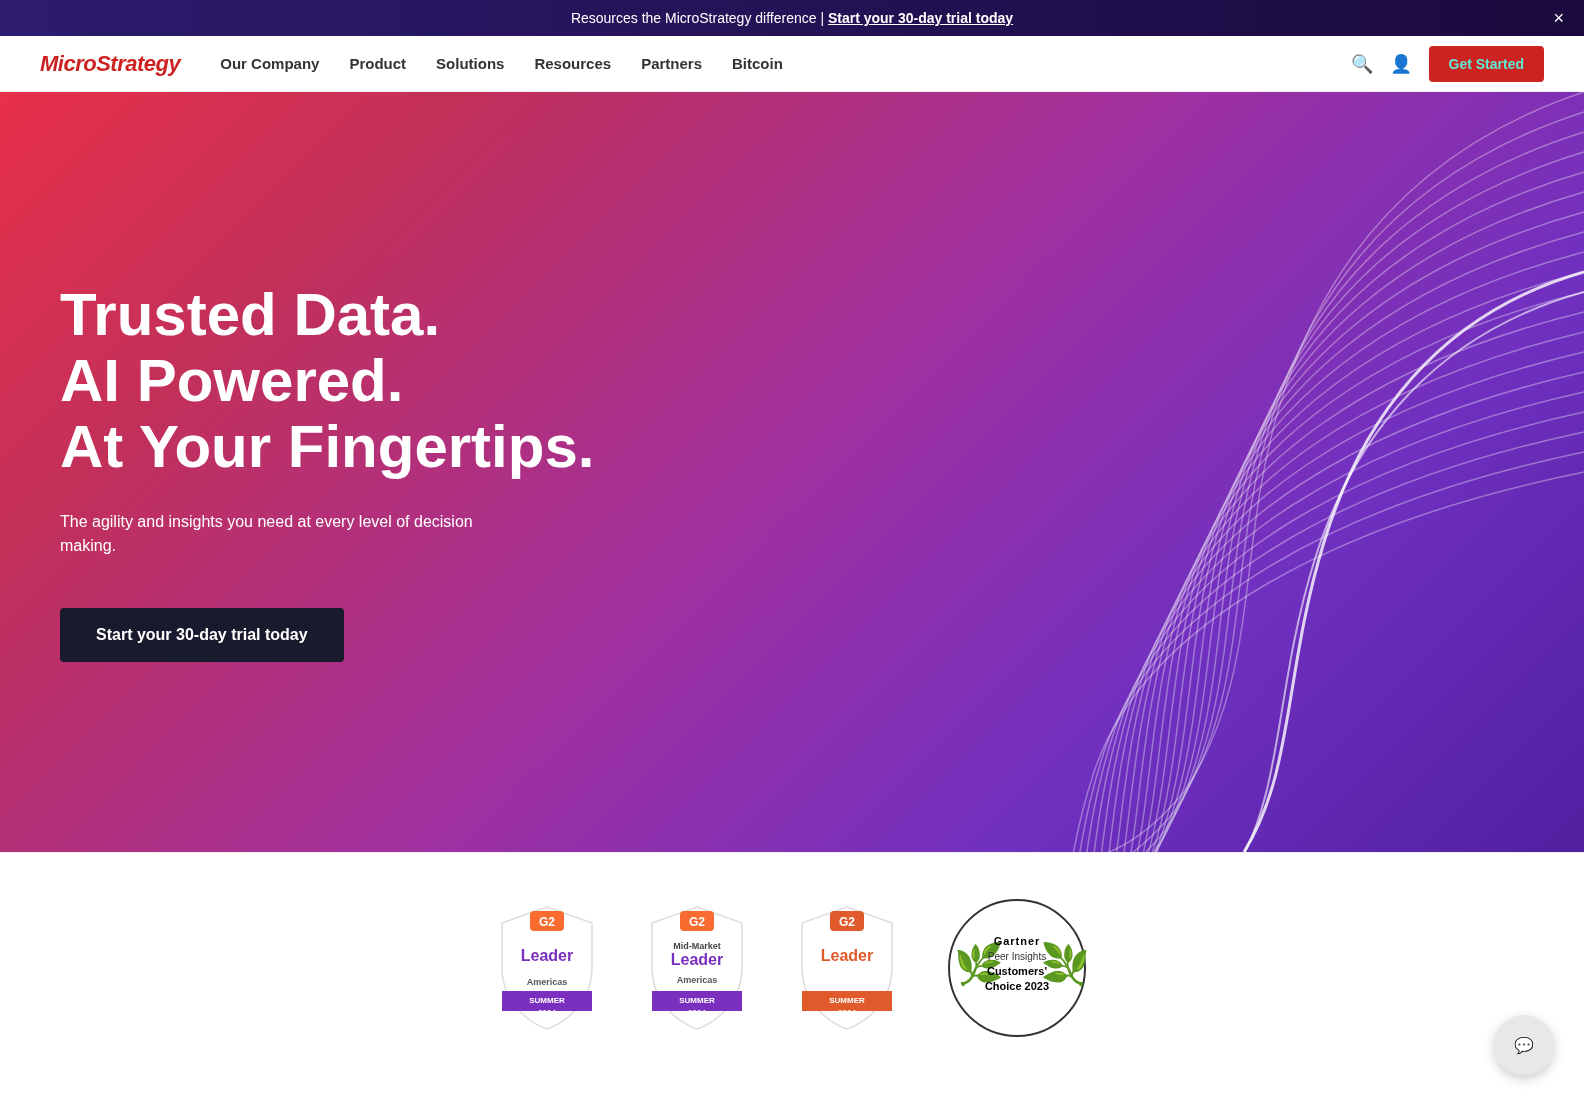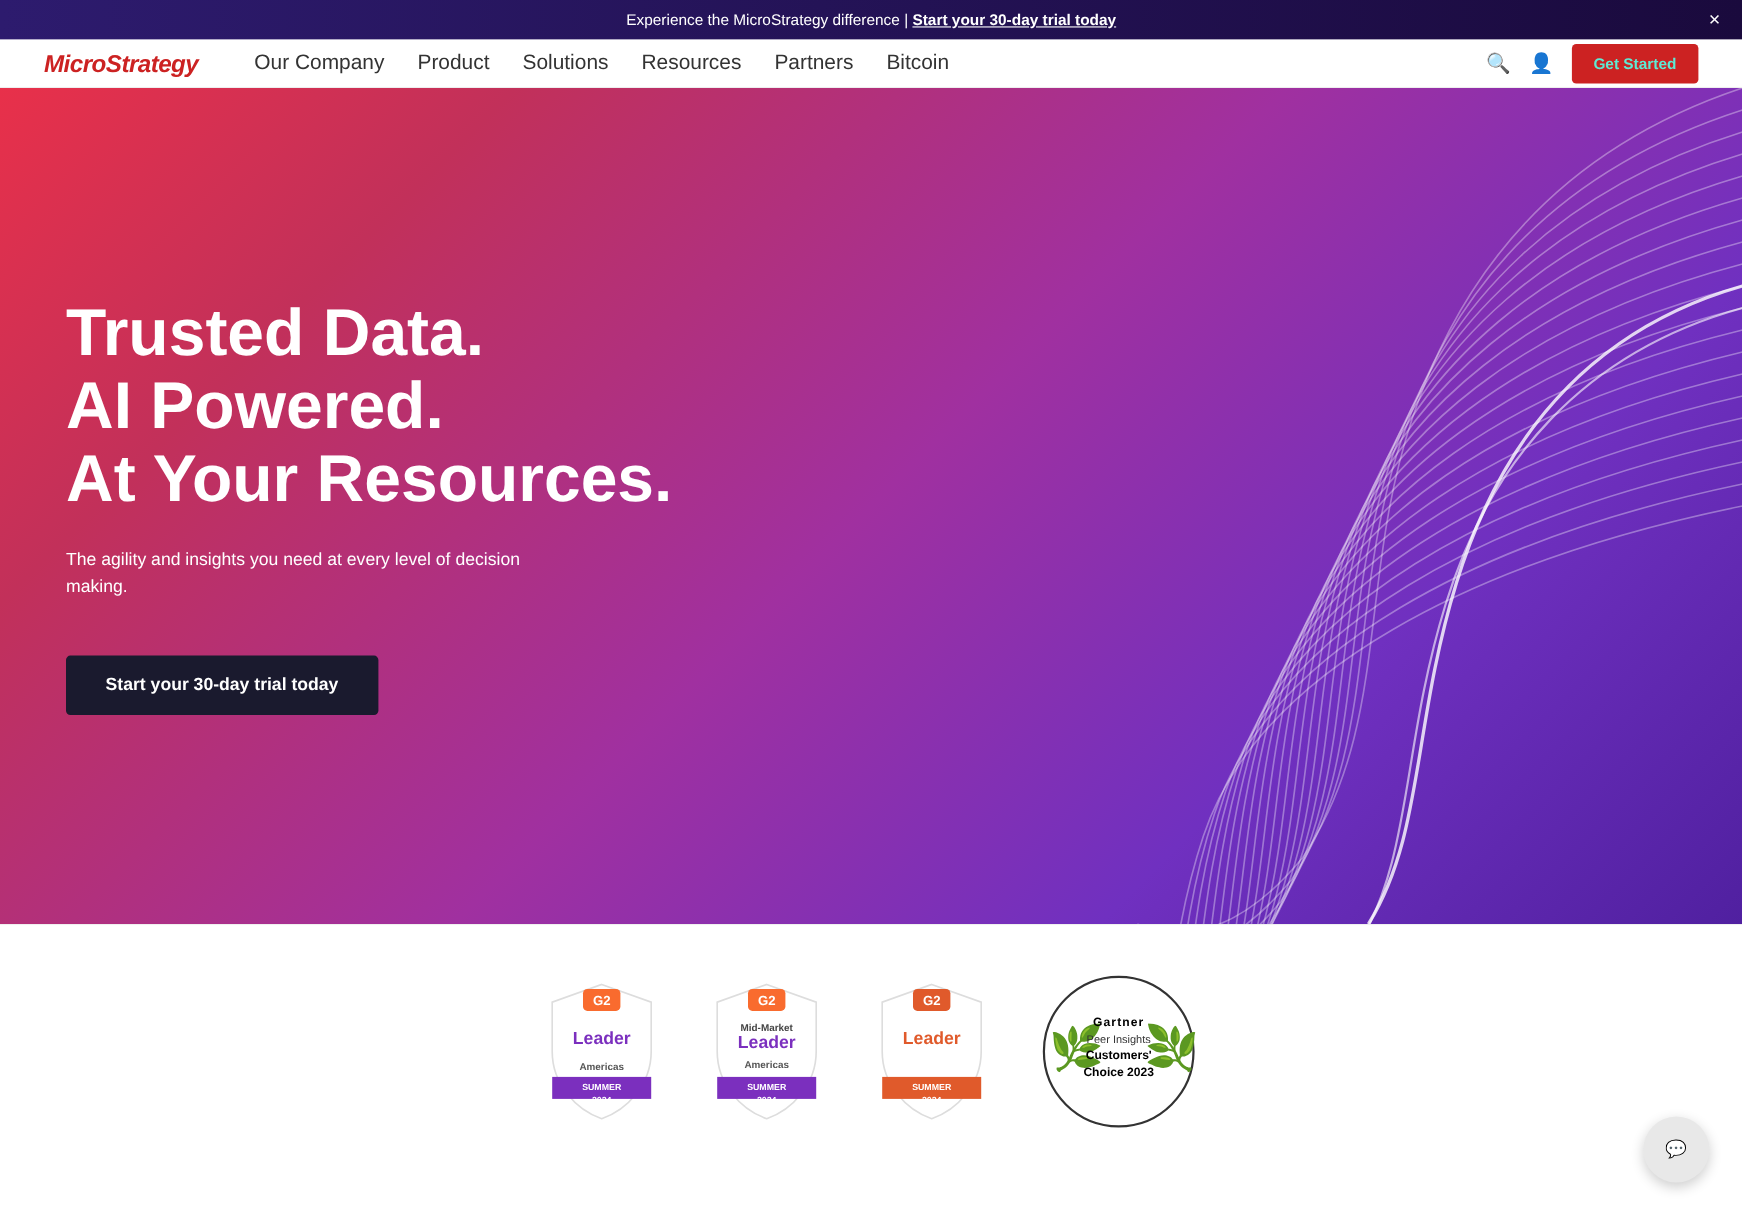--- a/index.html
+++ b/index.html
@@ -19,38 +19,37 @@
       position: absolute; right: 20px; top: 50%; transform: translateY(-50%);
       background: none; border: none; color: white; font-size: 18px; cursor: pointer;
     }
 
     
     .navbar {
       background: white;
       display: flex;
       align-items: center;
       padding: 0 40px;
-      height: 44px;
+      height: 56px;
       border-bottom: 1px solid #eee;
       position: relative;
       z-index: 10;
-      gap: 11px;
     }
     .logo {
       margin-right: 40px;
       font-size: 22px;
       font-weight: 900;
       color: #cc2222;
       letter-spacing: -0.5px;
       font-style: italic;
     }
     .logo span { color: #cc2222; }
     .nav-links { display: flex; gap: 30px; flex: 1; }
     .nav-links a {
-      color: #333; text-decoration: none; font-size: 19px; font-weight: 400;
+      color: #333; text-decoration: none; font-size: 15px; font-weight: 700;
     }
     .nav-actions { display: flex; align-items: center; gap: 16px; }
     .nav-icon { font-size: 18px; color: #444; cursor: pointer; }
     .get-started-btn {
       background: #cc2222; color: #5eead4; border: none; padding: 10px 20px;
       border-radius: 4px; font-size: 14px; font-weight: 600; cursor: pointer;
     }
 
     
     .hero {
@@ -115,21 +114,21 @@
       justify-content: center;
       cursor: pointer;
       box-shadow: 0 4px 12px rgba(0,0,0,0.2);
       z-index: 1000;
     }
   </style>
 </head>
 <body>
 
 <div class="top-banner">
-  <span>Experience the MicroStrategy difference | </span>
+  <span>Resources the MicroStrategy difference | </span>
   <a href="#">Start your 30-day trial today</a>
   <button class="close-btn">×</button>
 </div>
 
 <nav class="navbar">
   <div class="logo">
     <span>MicroStrategy</span>
   </div>
   <div class="nav-links">
     <a href="#">Our Company</a>
@@ -177,21 +176,21 @@
     <path class="wave-line" d="M900,320 C670,370 490,470 440,620 C390,770 420,900 340,1020"></path>
     <path class="wave-line" d="M900,340 C665,390 480,490 430,640 C380,790 410,920 330,1040"></path>
     <path class="wave-line" d="M900,360 C660,410 470,510 420,660 C370,810 400,940 320,1060"></path>
     <path class="wave-line" d="M900,380 C655,430 460,530 410,680 C360,830 390,960 310,1080"></path>
   </svg>
 
   <div class="hero-content">
     <h1 class="hero-title">
       <span>Trusted Data.</span><br>
       <span>AI Powered.</span><br>
-      <span>At Your Resources.</span>
+      <span>At Your Fingertips.</span>
     </h1>
     <p class="hero-subtitle">The agility and insights you need at every level of decision making.</p>
     <button class="hero-cta">Start your 30-day trial today</button>
   </div>
 </section>
 
 <section class="awards-section">
 
   <div class="badge-container">
     <svg width="110" height="130" viewBox="0 0 110 130">

